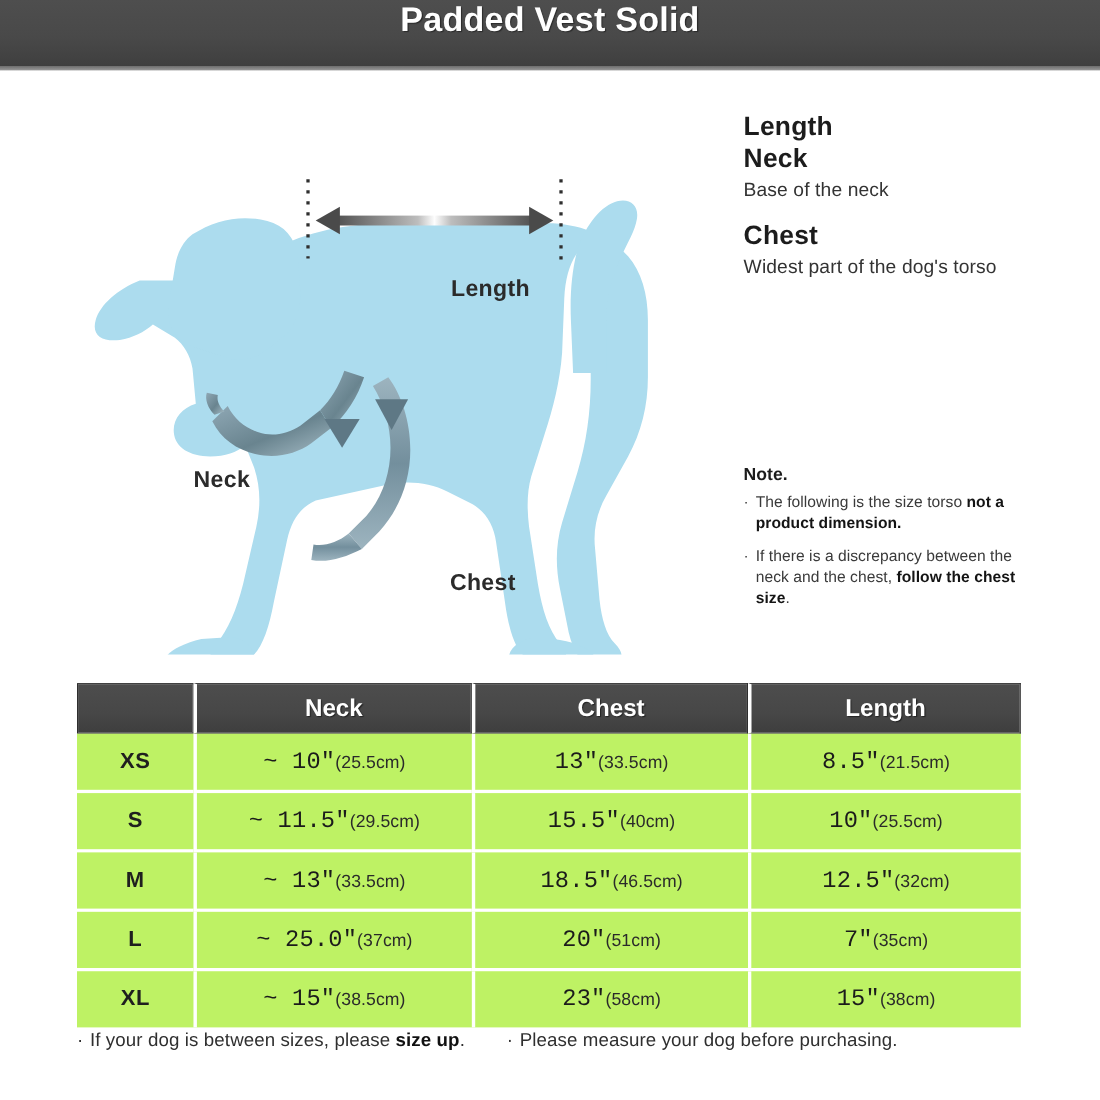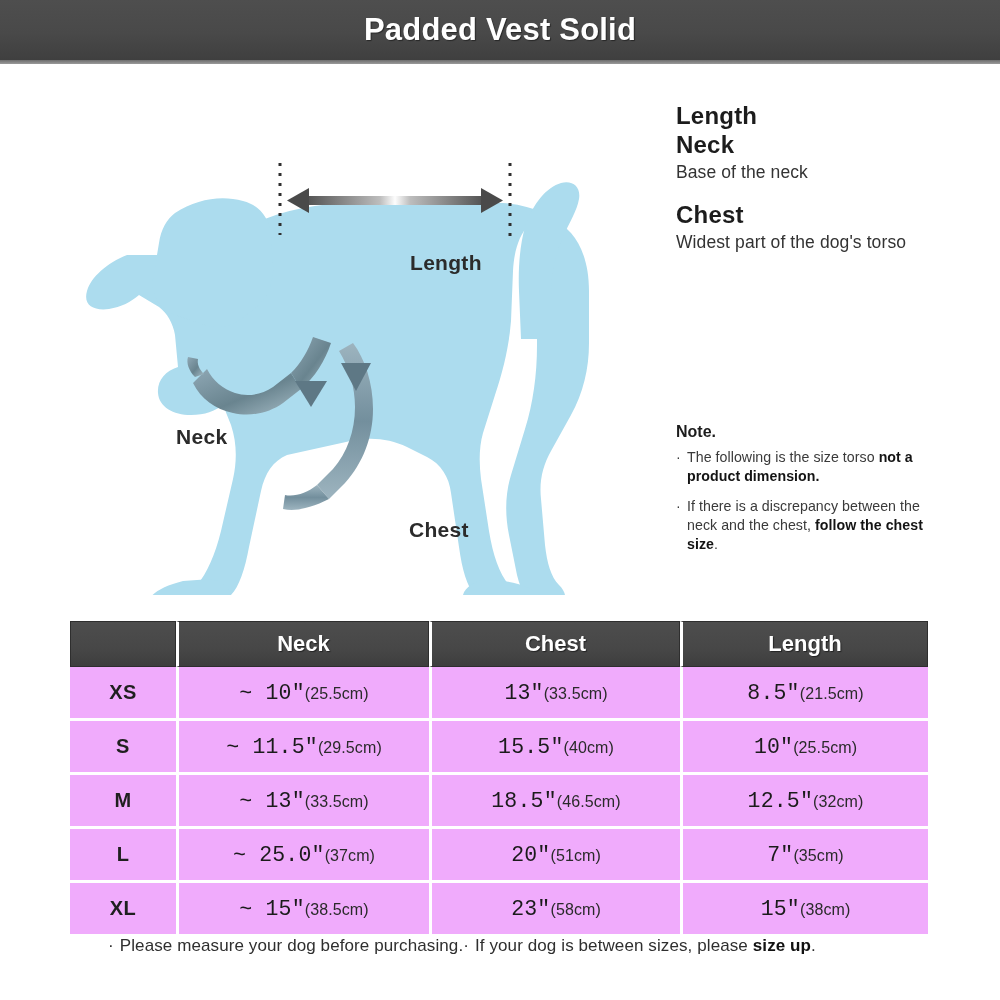--- a/index.html
+++ b/index.html
@@ -9,21 +9,21 @@
     font-family:"Liberation Sans", sans-serif;
     color:#231f20;
     overflow:hidden;
     position:relative;
   }
 
   
   .header-bar{
     position:absolute;left:0;top:0;width:1000px;height:60px;
     background:linear-gradient(180deg,#4e4e4e 0%,#494949 55%,#3f3f3f 100%);
-    display:flex;align-items:center;justify-content:center;
+    display:flex;justify-content:center;
   }
   .header-title{
     color:#ffffff;
     font-size:31px;
     font-weight:bold;
     letter-spacing:0.2px;
     text-shadow:1px 1px 1px rgba(0,0,0,0.45);
     font-family:"Liberation Sans", sans-serif;
   }
   .header-underline{
@@ -112,21 +112,21 @@
     text-shadow:1px 1px 1px rgba(0,0,0,0.5);
     padding:0;
   }
   .size-table th.corner{
     border-left-width:1px;
   }
   .size-table th + th{ border-left:3px solid #ffffff; }
 
   .size-table td{
     height:51px;
-    background:#f0abfc;
+    background:#bef264;
     text-align:center;
     vertical-align:middle;
     padding:0;
     border-bottom:3px solid #ffffff;
     font-size:20px;
     color:#1f1f1f;
   }
   .size-table td + td{ border-left:3px solid #ffffff; }
   .size-table tr:last-child td{ border-bottom:0; }
 
@@ -422,19 +422,19 @@
     <tr>
       <td class="cell-size">XL</td>
       <td><span class="val-main">~ 15″</span><span class="val-sub">(38.5cm)</span></td>
       <td><span class="val-main">23″</span><span class="val-sub">(58cm)</span></td>
       <td><span class="val-main">15″</span><span class="val-sub">(38cm)</span></td>
     </tr>
   </tbody>
 </table>
 
 <div class="footer-notes">
+  <div class="footer-note first">
+    <span class="bullet">·</span><span>If your dog is between sizes, please </span><b>size up</b><span>.</span>
+  </div>
   <div class="footer-note second">
     <span class="bullet">·</span><span>Please measure your dog before purchasing.</span>
   </div>
-  <div class="footer-note first">
-    <span class="bullet">·</span><span>If your dog is between sizes, please </span><b>size up</b><span>.</span>
-  </div>
 </div>
 
 </body></html>

